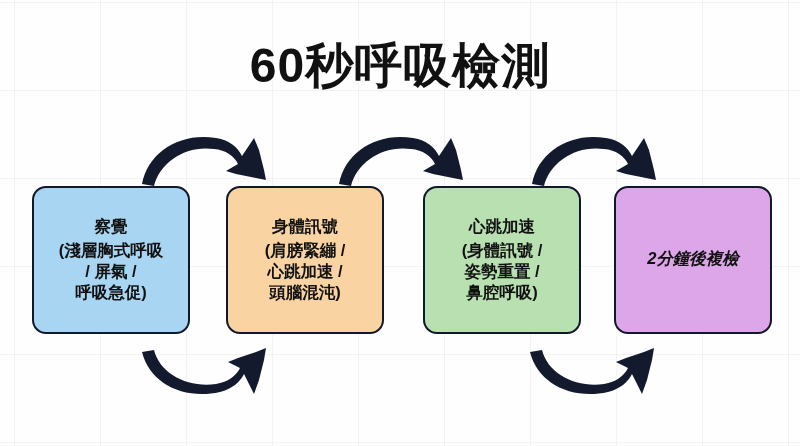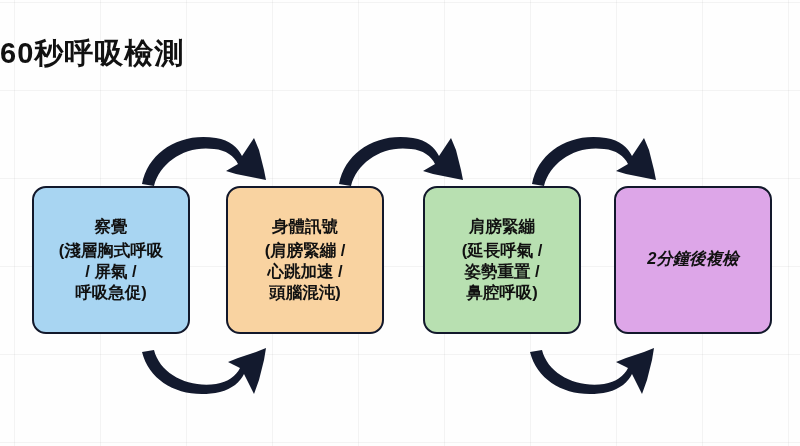--- a/index.html
+++ b/index.html
@@ -16,21 +16,22 @@
     background-image:
       linear-gradient(to right, rgba(0,0,0,0.045) 1px, transparent 1px),
       linear-gradient(to bottom, rgba(0,0,0,0.045) 1px, transparent 1px);
     background-size:86px 88px;
     background-position:14px 2px;
     overflow:hidden;
   }
   #title {
     position:absolute;
     left:0; right:0; top:34px;
-    font-size:29px;
+    text-align:center;
+    font-size:48px;
     font-weight:bold;
     letter-spacing:1px;
     color:#111111;
     white-space:nowrap;
   }
   .node {
     position:absolute;
     top:186px;
     width:158px;
     height:148px;
@@ -120,22 +121,22 @@
   </div>
 
   <div class="node" id="node1">
     <div class="head">察覺</div>
     <div class="detail">(淺層胸式呼吸
 / 屏氣 /
 呼吸急促)</div>
   </div>
 
   <div class="node" id="node3">
-    <div class="head">肩膀緊繃</div>
-    <div class="detail">(延長呼氣 /
+    <div class="head">心跳加速</div>
+    <div class="detail">(身體訊號 /
 姿勢重置 /
 鼻腔呼吸)</div>
   </div>
 
   <div class="node" id="node4">
     <div class="head">2分鐘後複檢</div>
   </div>
 
 </div>
 

